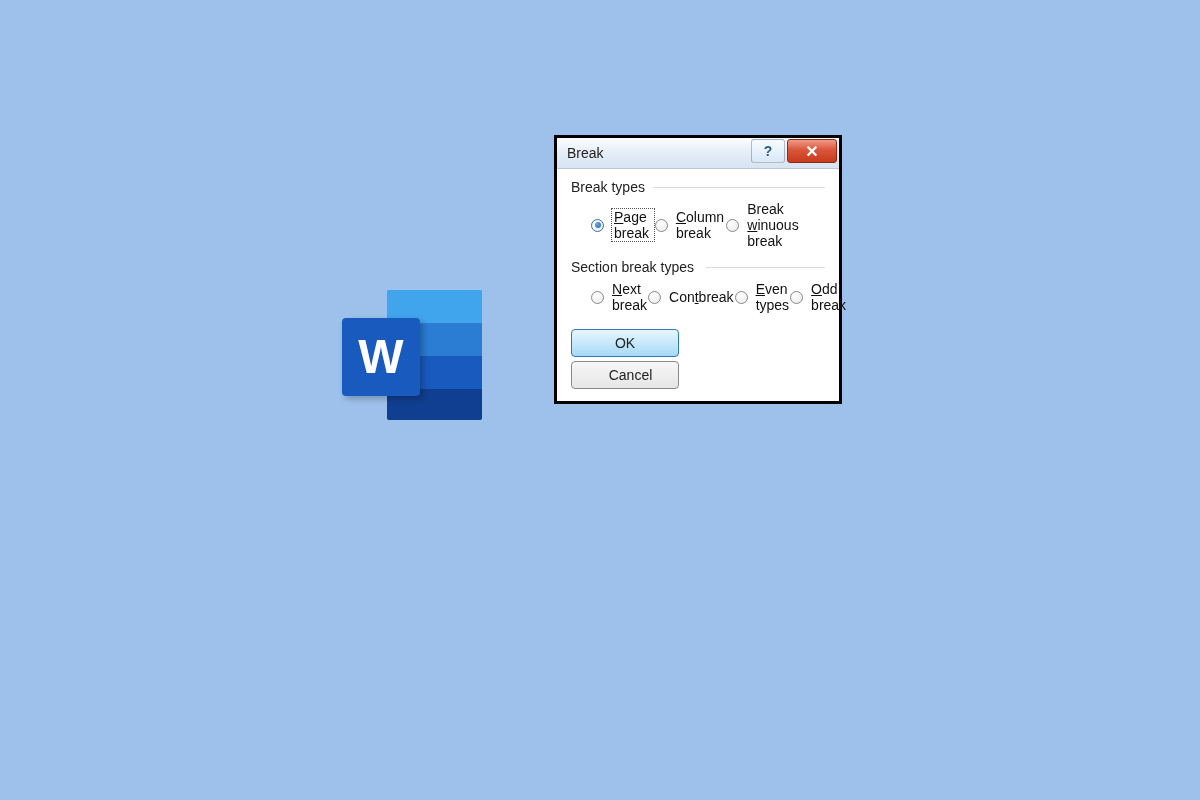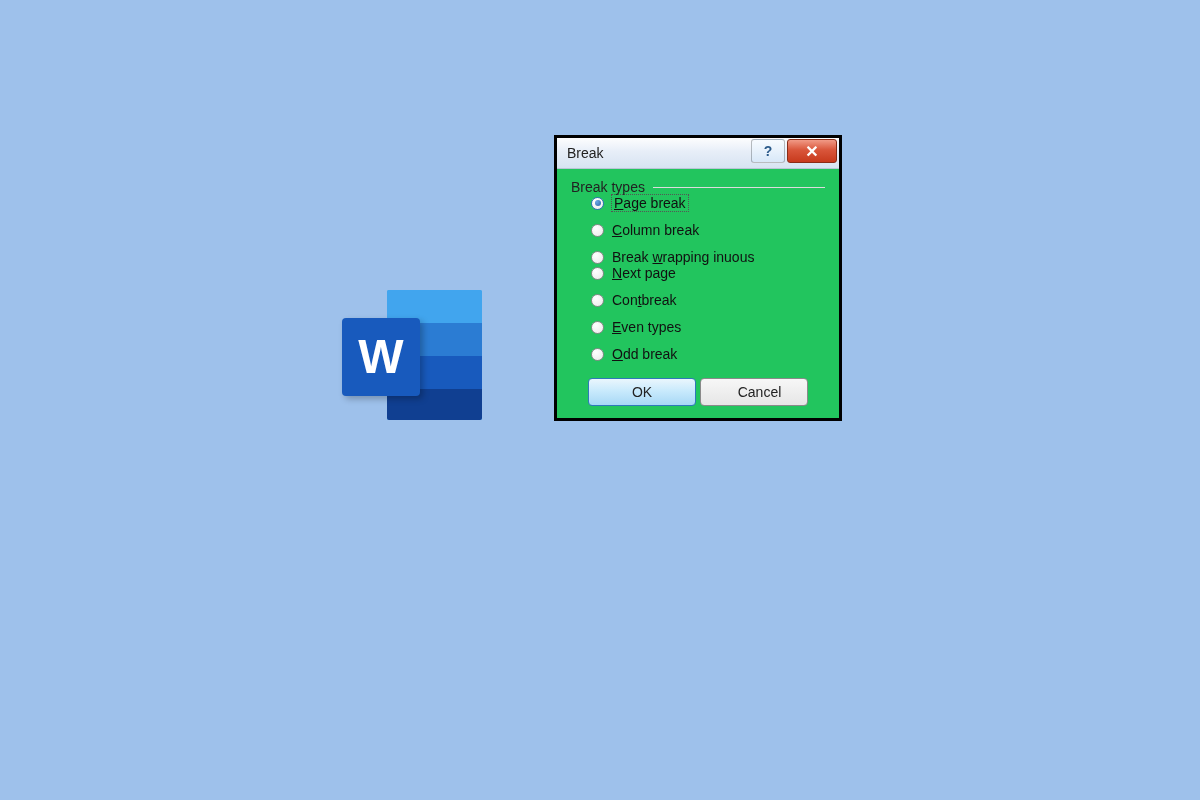--- a/index.html
+++ b/index.html
@@ -106,21 +106,21 @@
   width: 48px;
   background: linear-gradient(#f19a86, #d9563b 45%, #c73a1d);
   color: #fff;
   font-weight: bold;
   font-size: 16px;
   border-color: #8a2c17;
 }
 
 .body {
   padding: 10px 14px 12px 14px;
-  background: #22c55e;
+  background: #ffffff;
   font-size: 14px;
   color: #222;
 }
 
 .group-label {
   font-size: 14px;
   color: #222;
   margin-top: 4px;
   position: relative;
 }
@@ -131,24 +131,25 @@
   top: 50%;
   right: 0;
   height: 1px;
   background: #dcdcdc;
 }
 .group-label.first::after { left: 82px; width: calc(100% - 82px); }
 .group-label.second { margin-top: 10px; }
 .group-label.second::after { left: 135px; width: calc(100% - 135px); }
 
 .options {
+  margin-top: 6px;
   margin-left: 20px;
   display: flex;
-  flex-direction: column;
-  gap: 11px;
+  flex-direction: row;
+  gap: 1px;
 }
 
 .radio-row {
   display: flex;
   align-items: center;
   gap: 8px;
   cursor: pointer;
 }
 .radio {
   width: 13px;
@@ -184,20 +185,21 @@
 }
 .underline {
   text-decoration: underline;
 }
 
 .button-row {
   display: flex;
   gap: 4px;
   justify-content: center;
   margin-top: 16px;
+  flex-direction: column;
 }
 .btn {
   width: 108px;
   height: 28px;
   border-radius: 4px;
   font-size: 14px;
   color: #222;
   cursor: pointer;
   display: flex;
   align-items: center;
@@ -249,28 +251,29 @@
       <div class="radio-row">
         <span class="radio checked"></span>
         <span class="radio-label focused"><span></span><span class="underline">P</span><span>age break</span></span>
       </div>
       <div class="radio-row">
         <span class="radio"></span>
         <span class="radio-label"><span></span><span class="underline">C</span><span>olumn break</span></span>
       </div>
       <div class.radio-row="" class="radio-row">
         <span class="radio"></span>
-        <span class="radio-label"><span>Break </span><span class="underline">w</span><span>rapping inuous</span></span>
-      </div>
-    </div>
-
+        <span class="radio-label"><span>Break </span><span class="underline">w</span><span>inuous break</span></span>
+      </div>
+    </div>
+
+    <div class="group-label second">Section break types</div>
     <div class="options">
       <div class="radio-row">
         <span class="radio"></span>
-        <span class="radio-label"><span></span><span class="underline">N</span><span>ext page</span></span>
+        <span class="radio-label"><span></span><span class="underline">N</span><span>ext break</span></span>
       </div>
       <div class="radio-row">
         <span class="radio"></span>
         <span class="radio-label"><span>Con</span><span class="underline">t</span><span>break</span></span>
       </div>
       <div class="radio-row">
         <span class="radio"></span>
         <span class="radio-label"><span></span><span class="underline">E</span><span>ven types</span></span>
       </div>
       <div class="radio-row">

